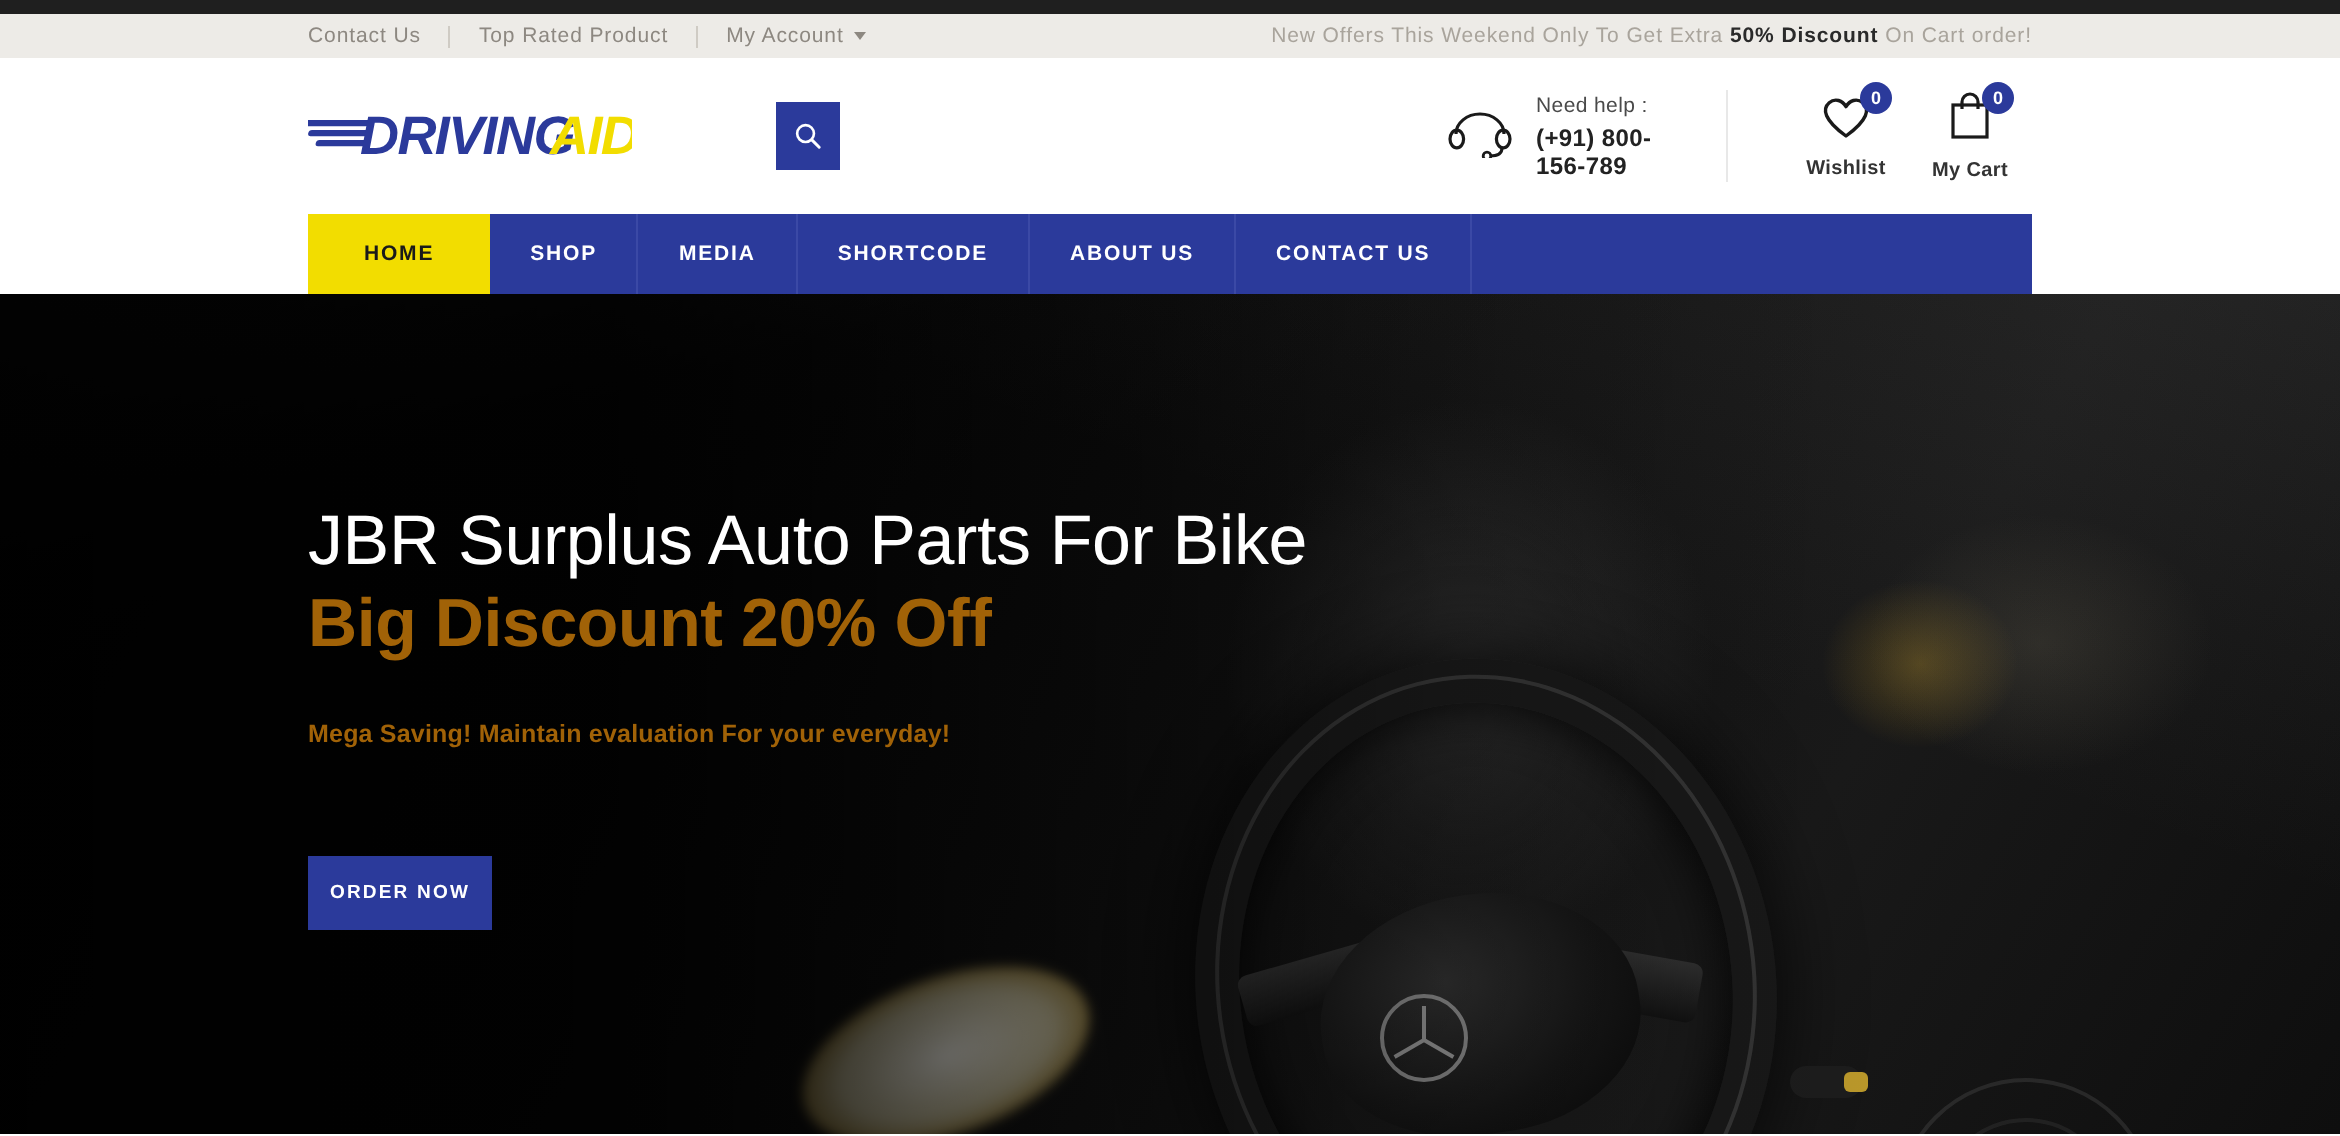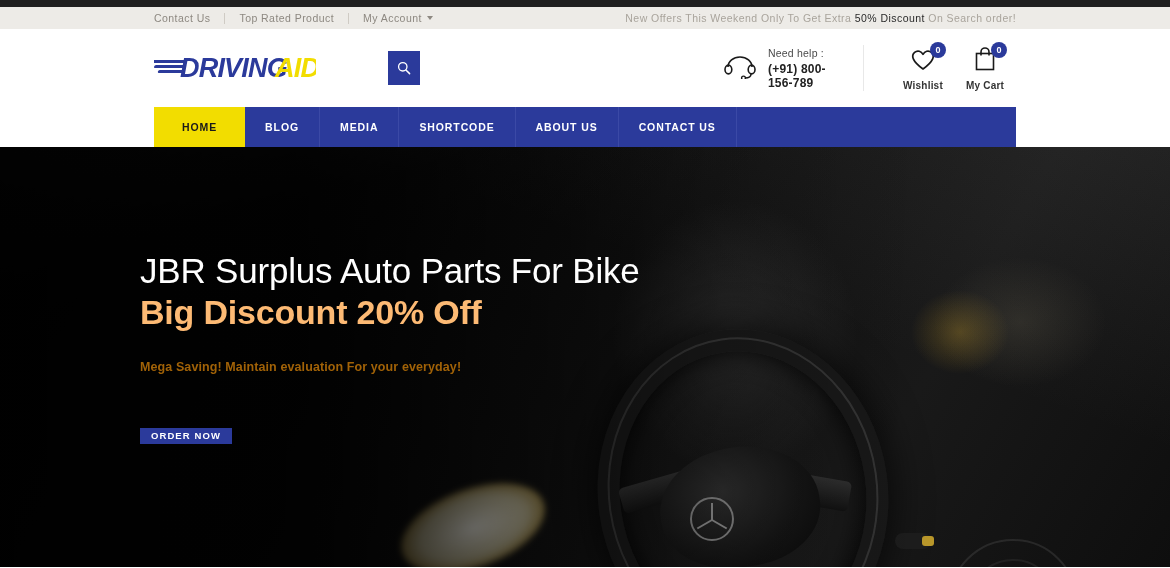--- a/index.html
+++ b/index.html
@@ -47,21 +47,21 @@
   }
   .caret-down {
     display: inline-block;
     margin-left: 5px;
     width: 0; height: 0;
     border-left: 3.5px solid transparent;
     border-right: 3.5px solid transparent;
     border-top: 4px solid #8d8881;
   }
   .topbar-right { white-space: nowrap; color: #a9a49c; }
-  .topbar-right b { color: #2a2a2a; font-weight: normal; }
+  .topbar-right b { color: #2a2a2a; font-weight: bold; }
 
   
   .header {
     height: 78px;
     background: #fff;
     display: flex;
     align-items: center;
     padding: 0 154px;
   }
 
@@ -300,54 +300,54 @@
     filter: blur(3px);
   }
   .hero-scrim {
     position: absolute;
     inset: 0;
     background: linear-gradient(90deg, rgba(0,0,0,.94) 0%, rgba(0,0,0,.86) 26%, rgba(0,0,0,.45) 46%, rgba(0,0,0,.12) 62%, rgba(0,0,0,0) 80%);
   }
 
   .hero-content {
     position: absolute;
-    left: 140px;
+    left: 154px;
     top: 104px;
     width: 600px;
     z-index: 5;
   }
   .hero-title {
     font-size: 35px;
     color: #ffffff;
     font-weight: normal;
     letter-spacing: -.2px;
     line-height: 1.12;
   }
   .hero-sub {
     font-size: 34px;
-    color: #fdba74;
+    color: #a16207;
     font-weight: bold;
     letter-spacing: -.2px;
     line-height: 1.2;
     margin-top: 2px;
   }
   .hero-desc {
     margin-top: 27px;
     font-size: 12.5px;
     font-weight: bold;
     color: #a16207;
     letter-spacing: .1px;
   }
   .hero-btn {
     margin-top: 54px;
     display: inline-flex;
     align-items: center;
     justify-content: center;
     width: 92px;
-    height: 16px;
+    height: 37px;
     background: #2b3a9b;
     color: #ffffff;
     font-size: 9.5px;
     font-weight: bold;
     letter-spacing: 1.1px;
     text-decoration: none;
     border: none;
     cursor: pointer;
     font-family: "Liberation Sans", sans-serif;
   }
@@ -366,21 +366,21 @@
     <a href="#">
         <span>Top Rated Product</span>
       </a>
     <span class="topbar-sep"></span>
     <a href="#">
       <span>My Account</span>
       <span class="caret-down"></span>
     </a>
   </div>
   <div class="topbar-right">
-    <span>New Offers This Weekend Only To Get Extra </span><b>50% Discount</b><span> On Search order!</span>
+    <span>New Offers This Weekend Only To Get Extra </span><b>50% Discount</b><span> On Cart order!</span>
   </div>
 </div>
 
 <div class="header">
 
   <a href="#" class="logo">
     <svg width="162" height="34" viewBox="0 0 162 34">
       <g fill="#2b3a9b">
         <rect x="0" y="9" width="34" height="3.1" rx="1.5" transform="skewX(-14)"></rect>
         <rect x="4" y="14" width="30" height="3.1" rx="1.5" transform="skewX(-14)"></rect>
@@ -439,21 +439,21 @@
     </div>
   </div>
 </div>
 
 <div class="navbar-row">
   <nav class="navbar">
     <a href="#" class="nav-item active">
         <span>HOME</span>
       </a>
     <a href="#" class="nav-item">
-        <span>BLOG</span>
+        <span>SHOP</span>
       </a>
     <a href="#" class="nav-item">
         <span>MEDIA</span>
       </a>
     <a href="#" class="nav-item">
         <span>SHORTCODE</span>
       </a>
     <a href="#" class="nav-item">
         <span>ABOUT US</span>
       </a>

